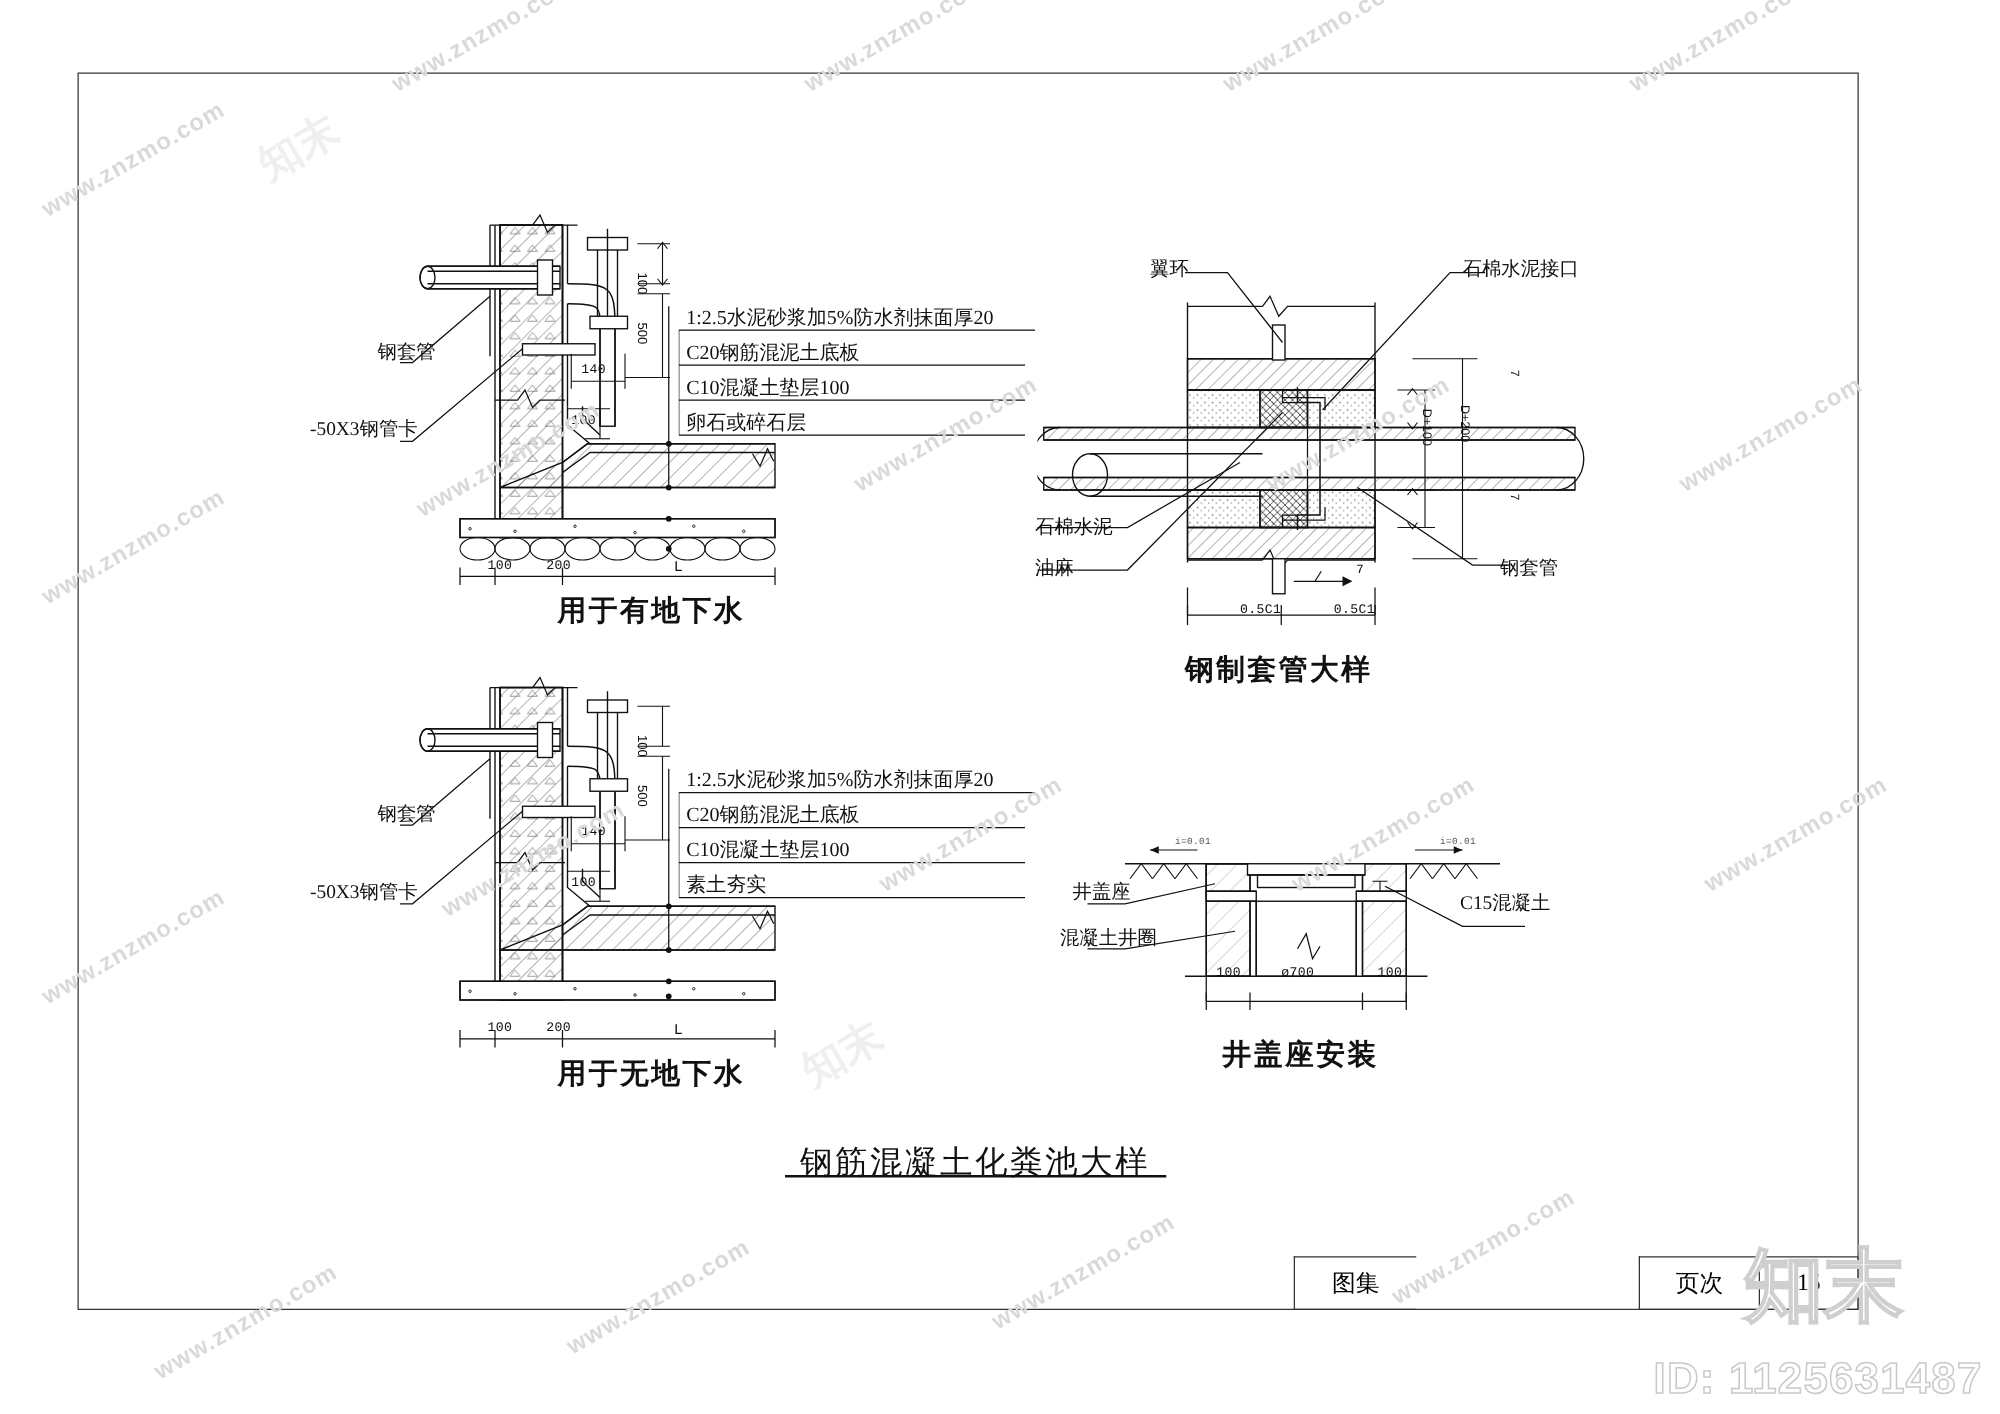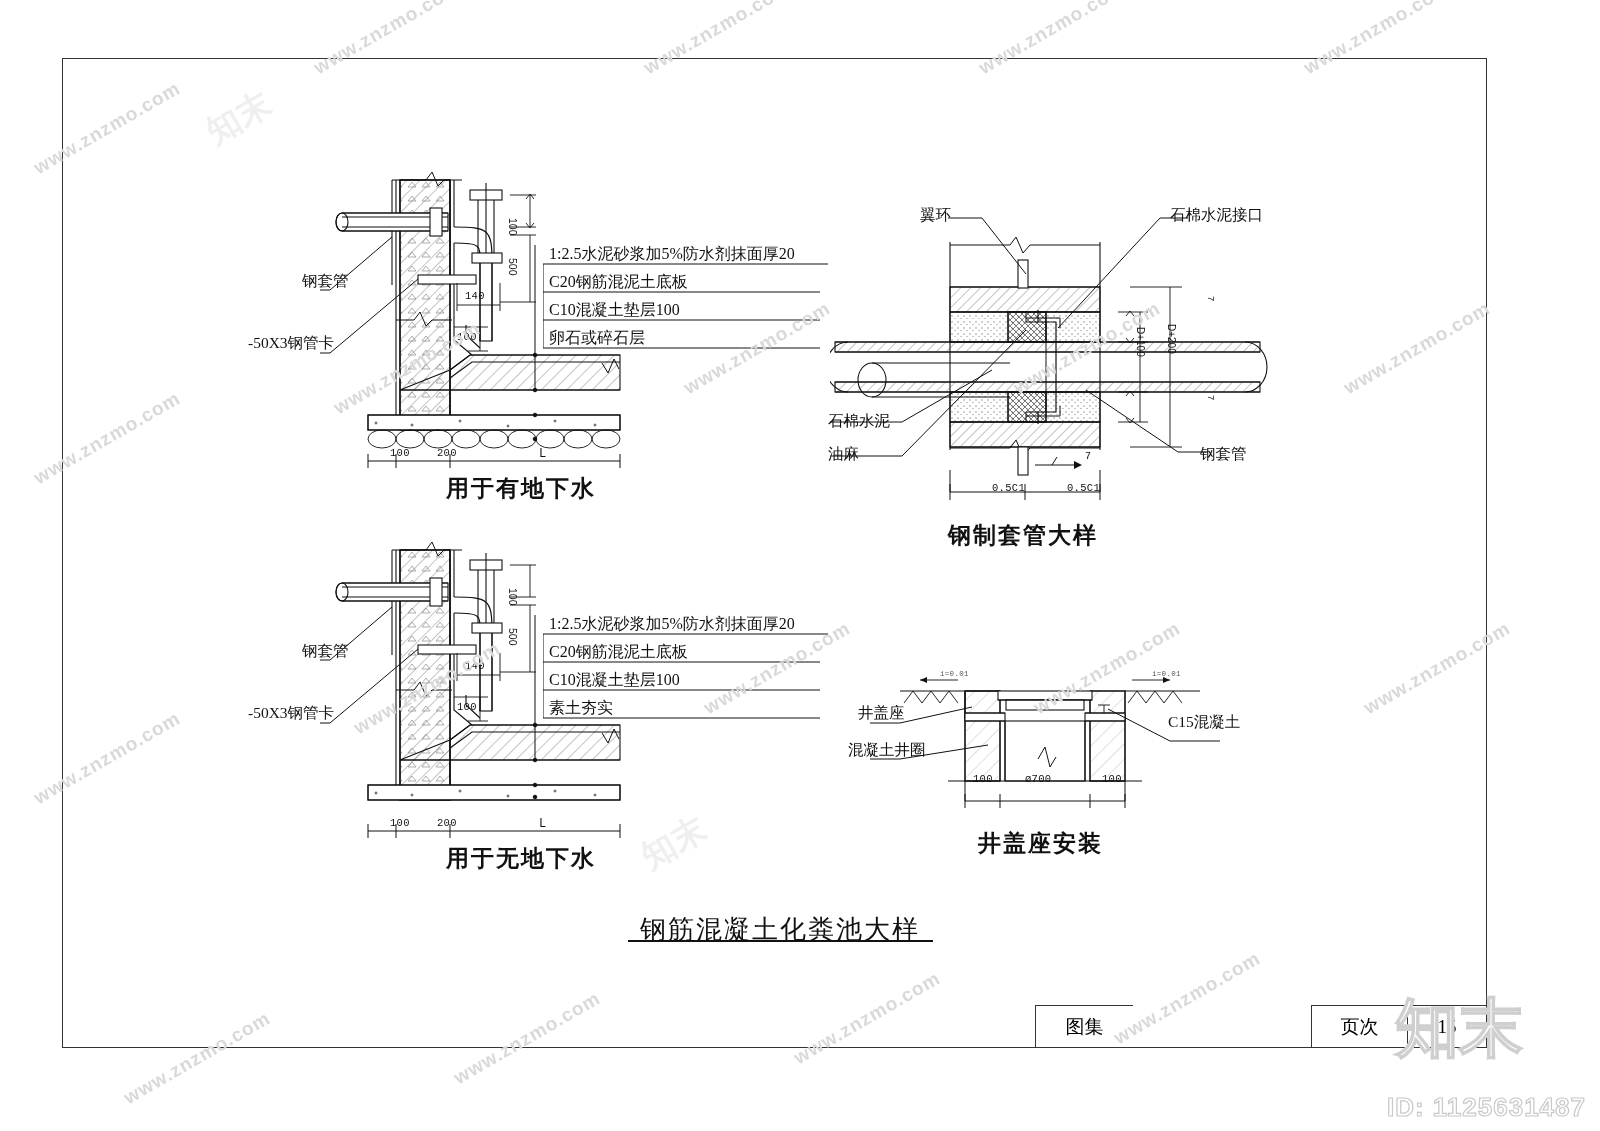--- a/index.html
+++ b/index.html
@@ -38,21 +38,21 @@
 
   
   #titleblock{position:absolute;left:1035px;top:1005px;width:452px;height:56px;z-index:4;}
   #titleblock .tbcell{position:absolute;top:0;height:43px;box-sizing:border-box;
         border-left:1.2px solid #333;border-top:1.2px solid #333;border-bottom:1.2px solid #333;}
   #titleblock .last{border-right:1.2px solid #333;}
   .tbc-center{display:flex;align-items:center;justify-content:center;height:100%;
               font-size:19px;font-family:"Liberation Serif","DejaVu Serif",serif;}
 
   #idtext{position:absolute;right:14px;bottom:8px;z-index:6;
-          font-family:"Liberation Sans",sans-serif;font-size:26px;font-weight:bold;
+          font-family:"Liberation Sans",sans-serif;font-size:35px;font-weight:bold;
           color:#fff;-webkit-text-stroke:1.2px #c9c9c9;letter-spacing:1px;}
 </style>
 </head>
 <body>
 
 <div id="wm">
   <div class="wm" style="left:30px;  top:160px;">www.znzmo.com</div>
   <div class="wm" style="left:310px; top:60px;">www.znzmo.com</div>
   <div class="wm" style="left:640px; top:60px;">www.znzmo.com</div>
   <div class="wm" style="left:975px; top:60px;">www.znzmo.com</div>

